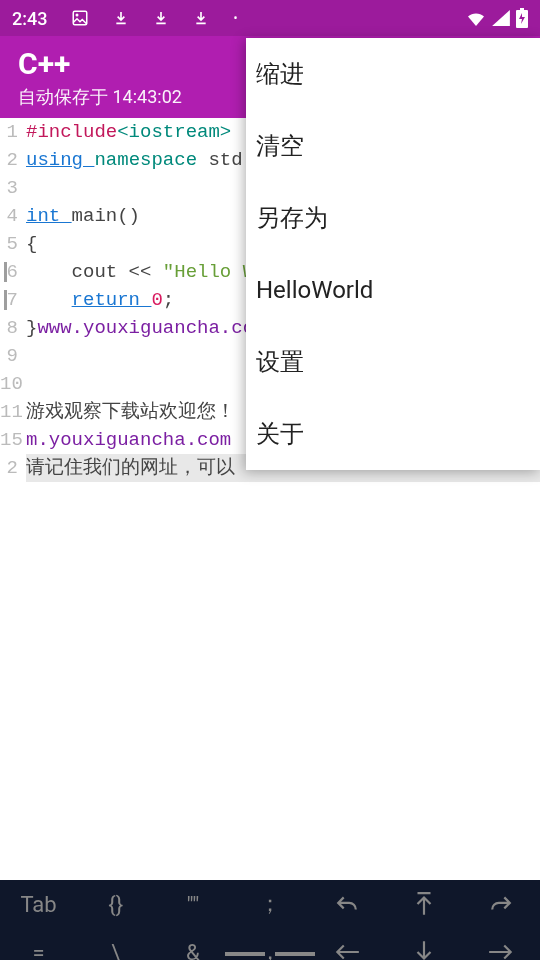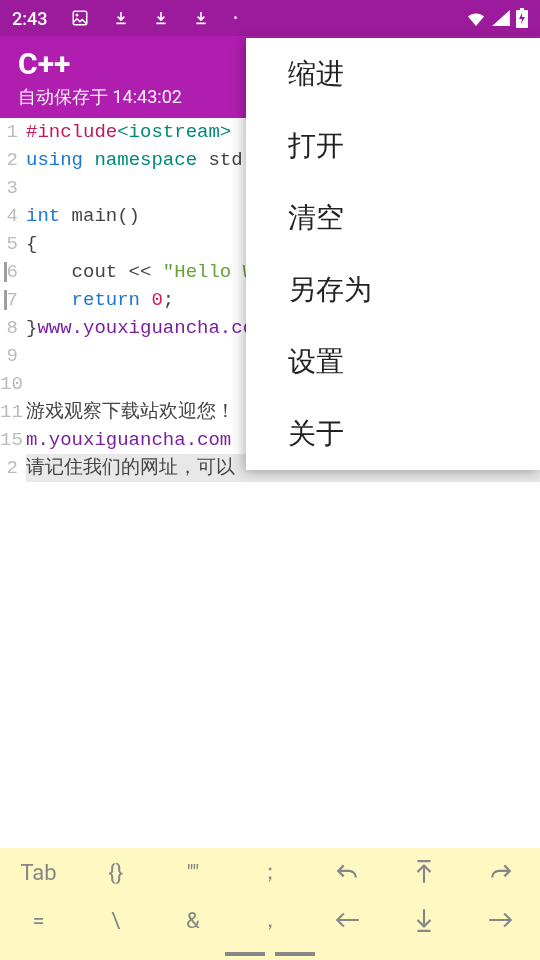--- a/index.html
+++ b/index.html
@@ -51,42 +51,42 @@
     .code {
       flex: 1;
       padding-left: 4px;
       white-space: pre;
       overflow: hidden;
     }
     .code-line { height: 28px; }
     .line-highlight { background: #e8e8e8; }
     .kw-pre { color: #c2185b; }
     .kw-inc { color: #00897b; }
-    .kw-blue { color: #1976d2; }
+    .kw-blue { color: #1976d2; text-decoration: underline; }
     .kw-teal { color: #00897b; font-family: Liberation Mono, monospace; }
     .kw-str { color: #689f38; }
     .kw-num { color: #d81b60; }
     .kw-url { color: #7b1fa2; }
     .kw-txt { color: #444; }
     .gutter-bar {
       display: inline-block;
       width: 3px;
       height: 20px;
       background: #9e9e9e;
       vertical-align: middle;
       margin-left: -3px;
       position: relative;
     }
     .toolbar {
       position: absolute;
       bottom: 0;
       left: 0;
       right: 0;
-      background: #fef9c3;
-      height: 112px;
+      background: #0f172a;
+      height: 80px;
     }
     .toolbar-row {
       display: flex;
       height: 48px;
       align-items: center;
     }
     .toolbar-btn {
       flex: 1;
       text-align: center;
       color: #878787;
@@ -113,22 +113,22 @@
       right: 0;
       width: 294px;
       background: #fff;
       box-shadow: -2px 2px 12px rgba(0,0,0,0.3);
       z-index: 100;
     }
     .menu-item {
       height: 72px;
       display: flex;
       align-items: center;
-      padding-left: 42px;
-      font-size: 28px;
+      padding-left: 10px;
+      font-size: 24px;
       color: #222;
     }
   </style>
 </head>
 <body>
 
 <div class="status-bar">
   <div class="status-left">
     <span class="status-time">2:43</span>
     <span class="status-icon">
@@ -244,18 +244,18 @@
       </div>
     </div>
   <div class="nav-bar">
     <div class="nav-pill"></div>
       <div class="nav-pill"></div>
   </div>
 </div>
 
 <div class="menu-overlay" id="menu">
     <div class="menu-item">缩进</div>
-    <div class="menu-item">打开</div>
     <div class="menu-item">清空</div>
     <div class="menu-item">另存为</div>
+    <div class="menu-item">HelloWorld</div>
     <div class="menu-item">设置</div>
     <div class="menu-item">关于</div>
   </div>
 
 </body></html>

